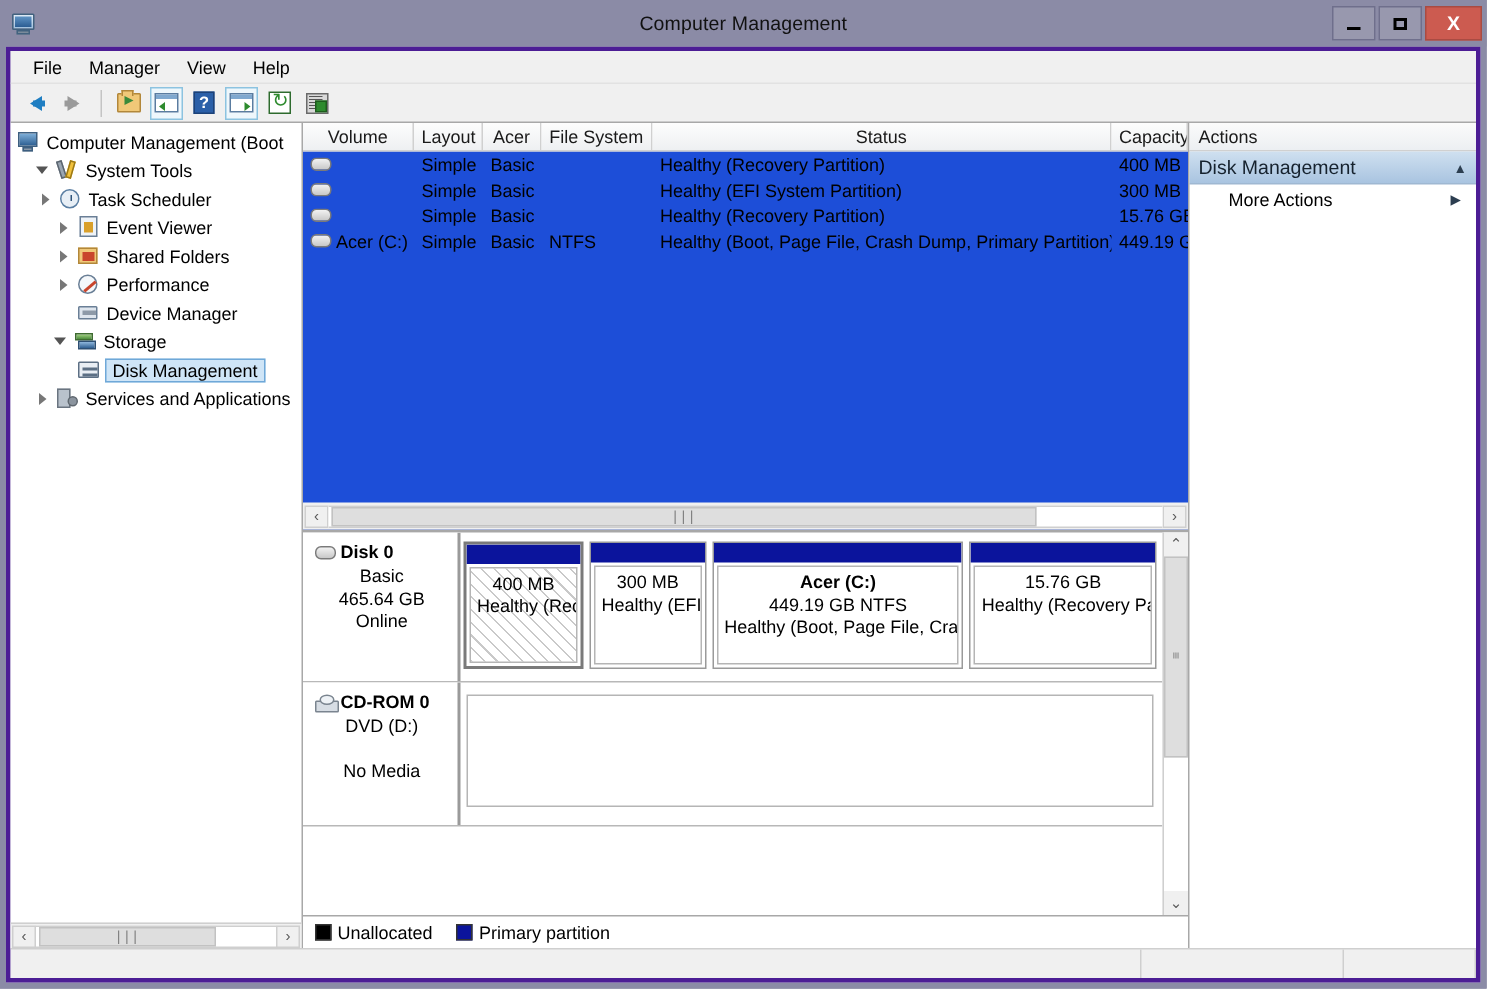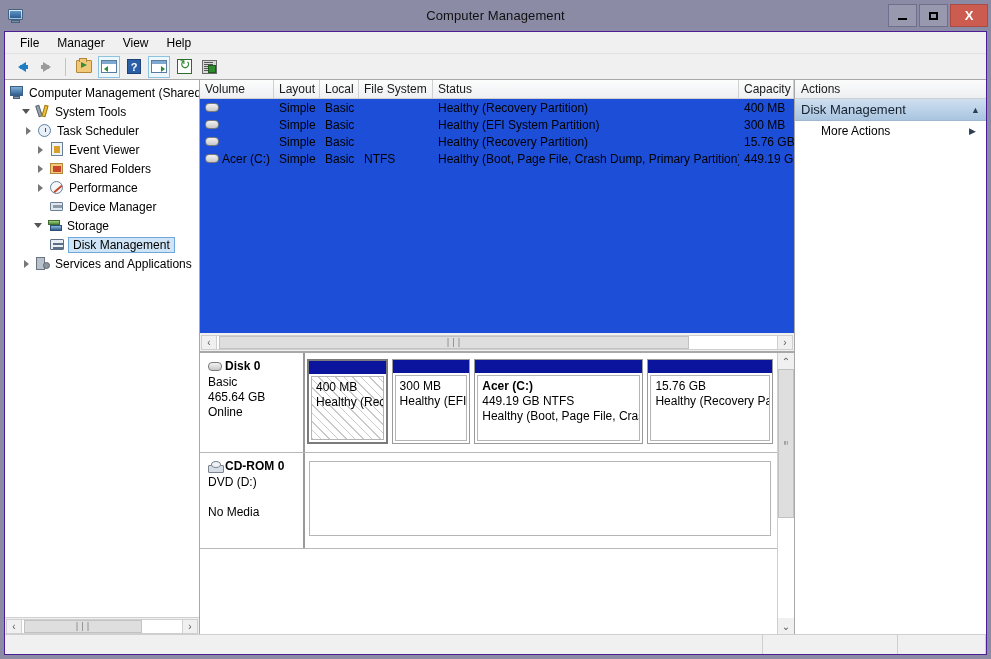--- a/index.html
+++ b/index.html
@@ -54,23 +54,24 @@
     background: #9898ae; border: 1px solid #6f6f8c;
     font-size: 11px; color: #000; cursor: default;
   }
   .win-btn.close { background: #cc5b50; border-color: #a94b42; width: 38px; color: #fff; font-weight: bold; font-size: 13px;}
   .glyph-min { width: 9px; height: 2px; background:#000; margin-top:6px;}
   .glyph-max { width: 9px; height: 8px; border: 2px solid #000; }
 
   
   .client {
     flex: 1; margin: 0 4px 4px 4px;
-    background: #f0f0f0; border: 1px solid #4c1d95;
+    background: #f0f0f0; border: 3px solid #4c1d95;
     display: flex; flex-direction: column;
     overflow: hidden;
+    text-align: center;
   }
 
   
   .menubar {
     height: 22px; min-height: 22px;
     background: #f0f0f0;
     display: flex; align-items: center;
     border-bottom: 1px solid #e2e2e2;
     padding-left: 6px;
   }
@@ -357,21 +358,21 @@
     <div class="body-row">
 
       <div class="treepane">
         <div class="tree">
 
           <div class="tnode" style="padding-left:2px">
             <div class="ic ic-computer">
                 <div class="m"></div>
                 <div class="b"></div>
               </div>
-            <div class="tlabel">Computer Management (Shared</div>
+            <div class="tlabel">Computer Management (Boot</div>
           </div>
 
           <div class="tnode" style="padding-left:14px">
             <div class="twist">
                 <div class="tri-d"></div>
               </div>
             <div class="ic ic-tools">
                 <div class="w"></div>
                 <div class="s"></div>
               </div>
@@ -464,21 +465,21 @@
           <div class="sb-arrow">›</div>
         </div>
       </div>
 
       <div class="center">
 
         <div class="vol-list">
           <div class="vl-head">
             <div class="vl-th" style="width:74px">Volume</div>
             <div class="vl-th" style="width:46px">Layout</div>
-            <div class="vl-th" style="width:39px">Local</div>
+            <div class="vl-th" style="width:39px">Acer</div>
             <div class="vl-th" style="width:74px">File System</div>
             <div class="vl-th" style="width:306px">Status</div>
             <div class="vl-th" style="flex:1">Capacity</div>
           </div>
           <div class="vl-rows">
 
             <div class="vl-row">
               <div class="vl-td" style="width:74px">
                 <div class="drive-ic"></div>
                 <span></span>
@@ -612,20 +613,30 @@
             <div class="vsb-arrow">⌃</div>
             <div class="vsb-track">
               <div class="vsb-thumb" style="top:0; height:60%;">
                 <span>≡</span>
               </div>
             </div>
             <div class="vsb-arrow">⌄</div>
           </div>
         </div>
 
+        <div class="legend">
+          <div class="legend-item">
+            <span class="sw unalloc"></span>
+            <span>Unallocated</span>
+          </div>
+          <div class="legend-item">
+            <span class="sw primary"></span>
+            <span>Primary partition</span>
+          </div>
+        </div>
 
       </div>
 
       <div class="actions">
         <div class="act-header">Actions</div>
         <div class="act-group">
           <span>Disk Management</span>
           <span class="chev">▲</span>
         </div>
         <div class="act-item">

